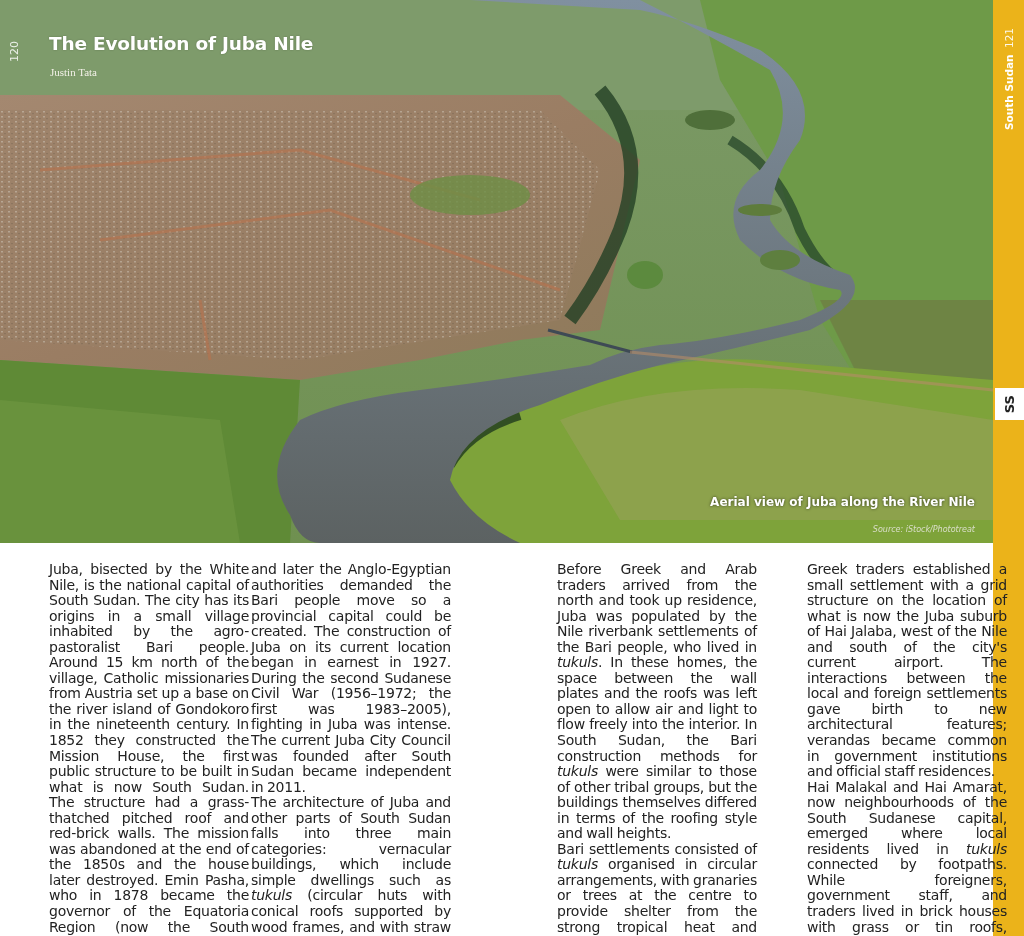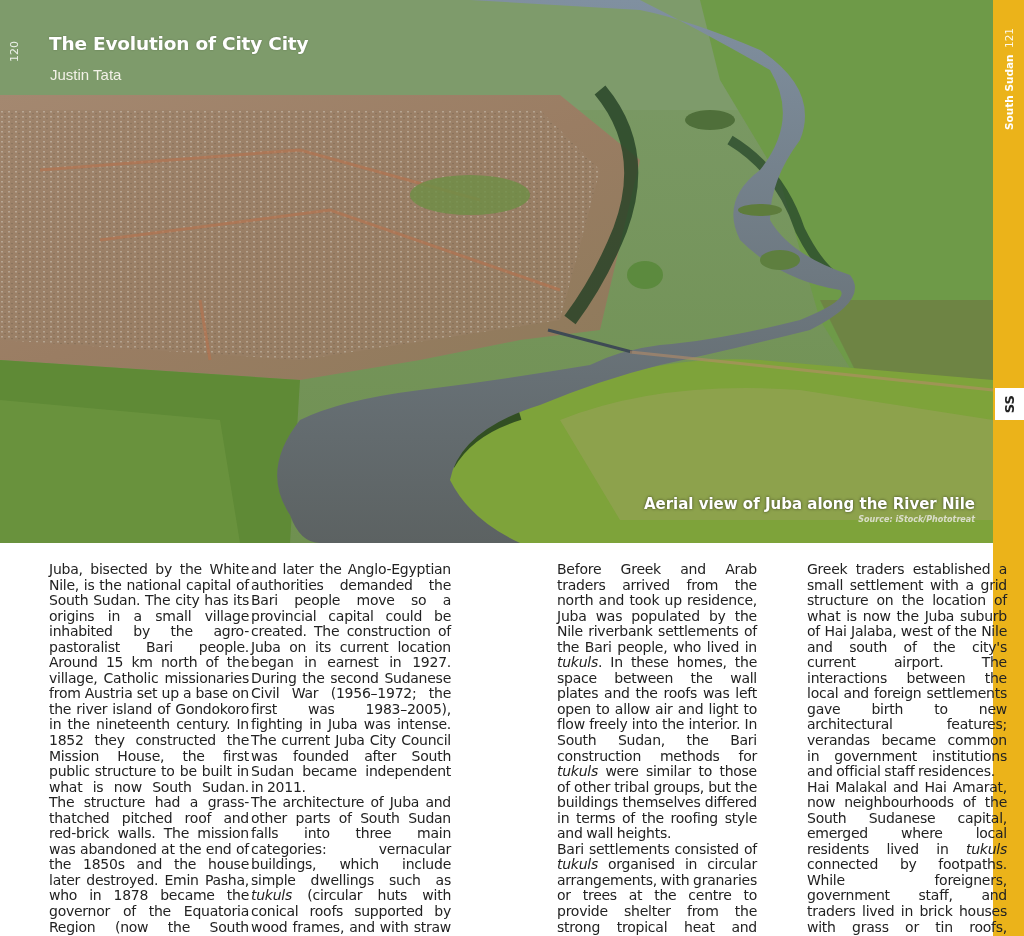--- a/index.html
+++ b/index.html
@@ -18,28 +18,28 @@
       writing-mode: vertical-rl; transform: rotate(180deg);
       font-family: "DejaVu Sans", sans-serif;
     }
     .title {
       position: absolute; left: 49px; top: 33px; color: #ffffff;
       font-family: "DejaVu Sans", sans-serif; font-weight: bold; font-size: 18.5px;
       letter-spacing: -0.2px; text-shadow: 0 0 2px rgba(0,0,0,0.25);
     }
     .author {
       position: absolute; left: 50px; top: 66px; color: #f3f1e8;
-      font-family: Liberation Sans, sans-serif; font-size: 15px;
+      font-family: Liberation Serif, serif; font-size: 11px;
     }
     .caption {
       position: absolute; right: 49px; top: 495px; text-align: right; color: #ffffff;
       font-family: "DejaVu Sans", sans-serif;
     }
-    .caption .cap-title { display: block; font-size: 15px; font-weight: bold; text-shadow: 0 0 3px rgba(0,0,0,0.6); }
-    .caption .cap-source { display: block; font-size: 8px; font-style: italic; color: #e8e8e0; margin-top: 2px; opacity: 0.85; font-weight: bold; }
+    .caption .cap-title { display: block; font-size: 12px; font-weight: bold; text-shadow: 0 0 3px rgba(0,0,0,0.6); }
+    .caption .cap-source { display: block; font-size: 8px; font-style: italic; color: #e8e8e0; margin-top: 16px; opacity: 0.85; }
 
     .side-bar {
       position: absolute; left: 993px; top: 0; width: 31px; height: 936px; background: #ebb31a;
     }
     .side-label {
       position: absolute; left: 1001px; top: 30px; height: 100px; width: 16px;
       writing-mode: vertical-rl; transform: rotate(180deg);
       color: #ffffff; font-family: "DejaVu Sans", sans-serif; font-size: 10.5px; white-space: nowrap;
       display: flex; align-items: center; justify-content: flex-start;
     }
@@ -124,21 +124,21 @@
     <ellipse cx="780" cy="260" rx="20" ry="10" fill="#5e7f3f"></ellipse>
     <ellipse cx="645" cy="275" rx="18" ry="14" fill="#5c8a3e"></ellipse>
 
     <line x1="548" y1="330" x2="632" y2="352" stroke="#3e4a55" stroke-width="3"></line>
 
     <path d="M630 352 L993 390" stroke="#b58c68" stroke-width="3" opacity="0.6"></path>
   </svg>
 </div>
 
 <div class="page-num-left">120</div>
-<h1 class="title">The Evolution of City City</h1>
+<h1 class="title">The Evolution of Juba Nile</h1>
 <div class="author">Justin Tata</div>
 
 <div class="caption">
   <span class="cap-title">Aerial view of Juba along the River Nile</span>
   <span class="cap-source">Source: iStock/Phototreat</span>
 </div>
 
 <div class="side-bar"></div>
 <div class="side-label">
   <span class="sl-country">South Sudan</span>

